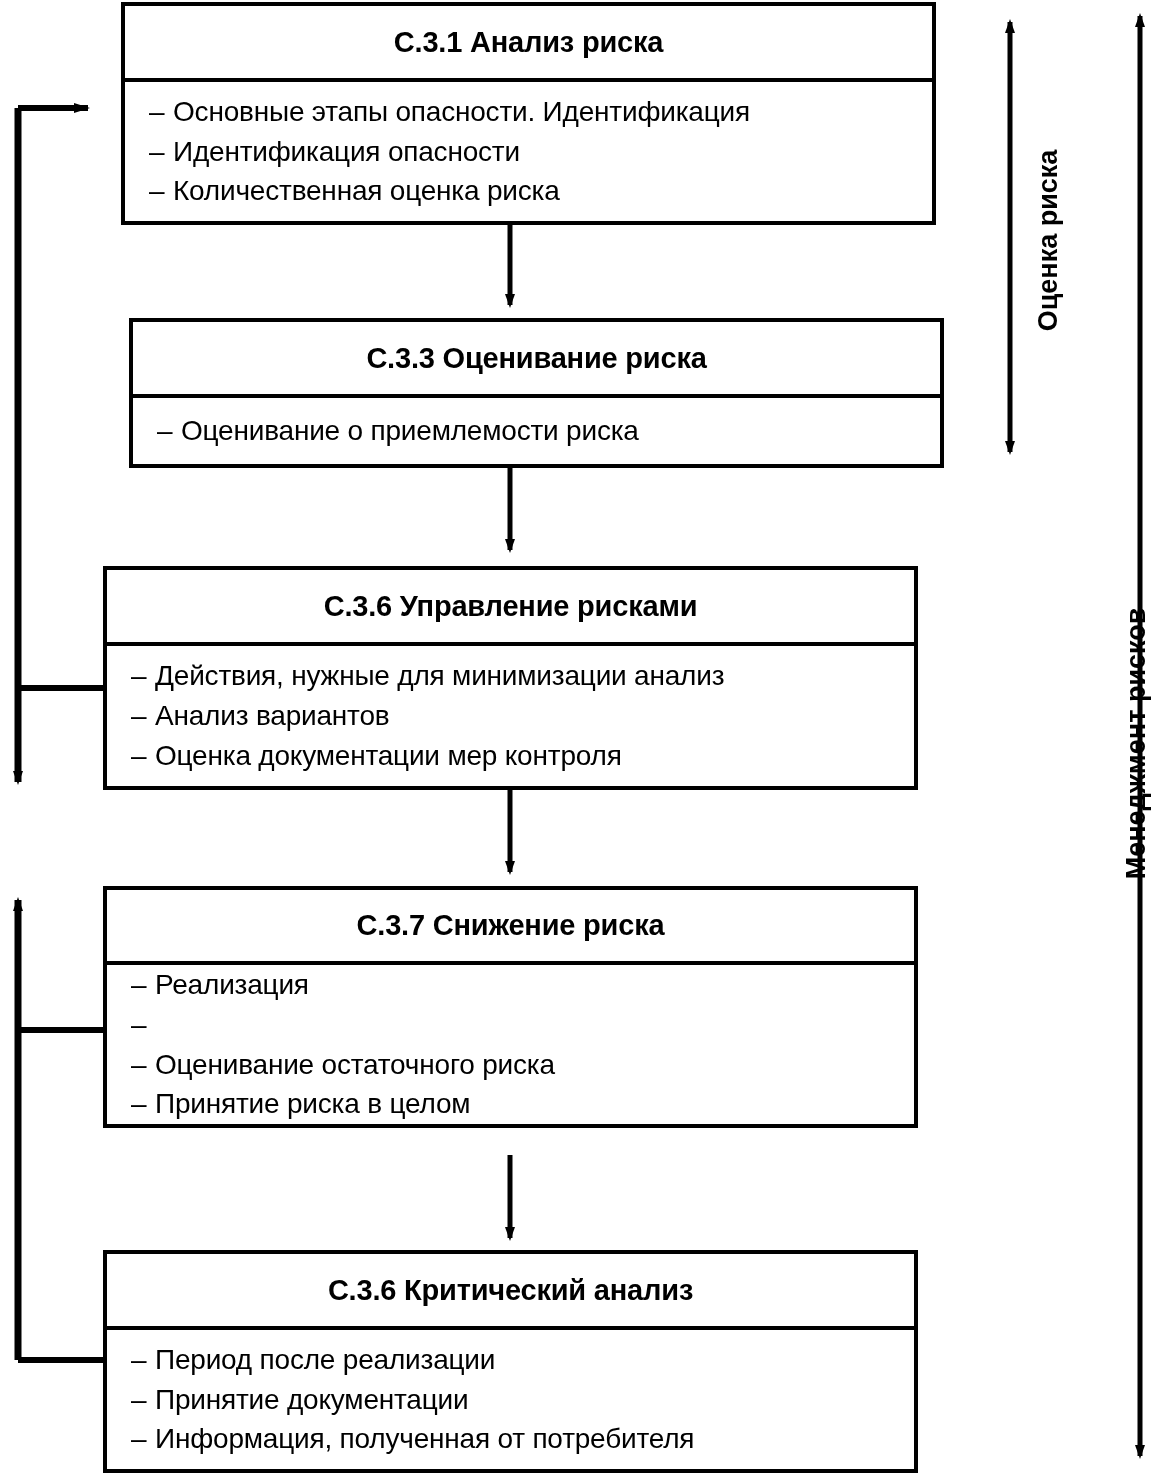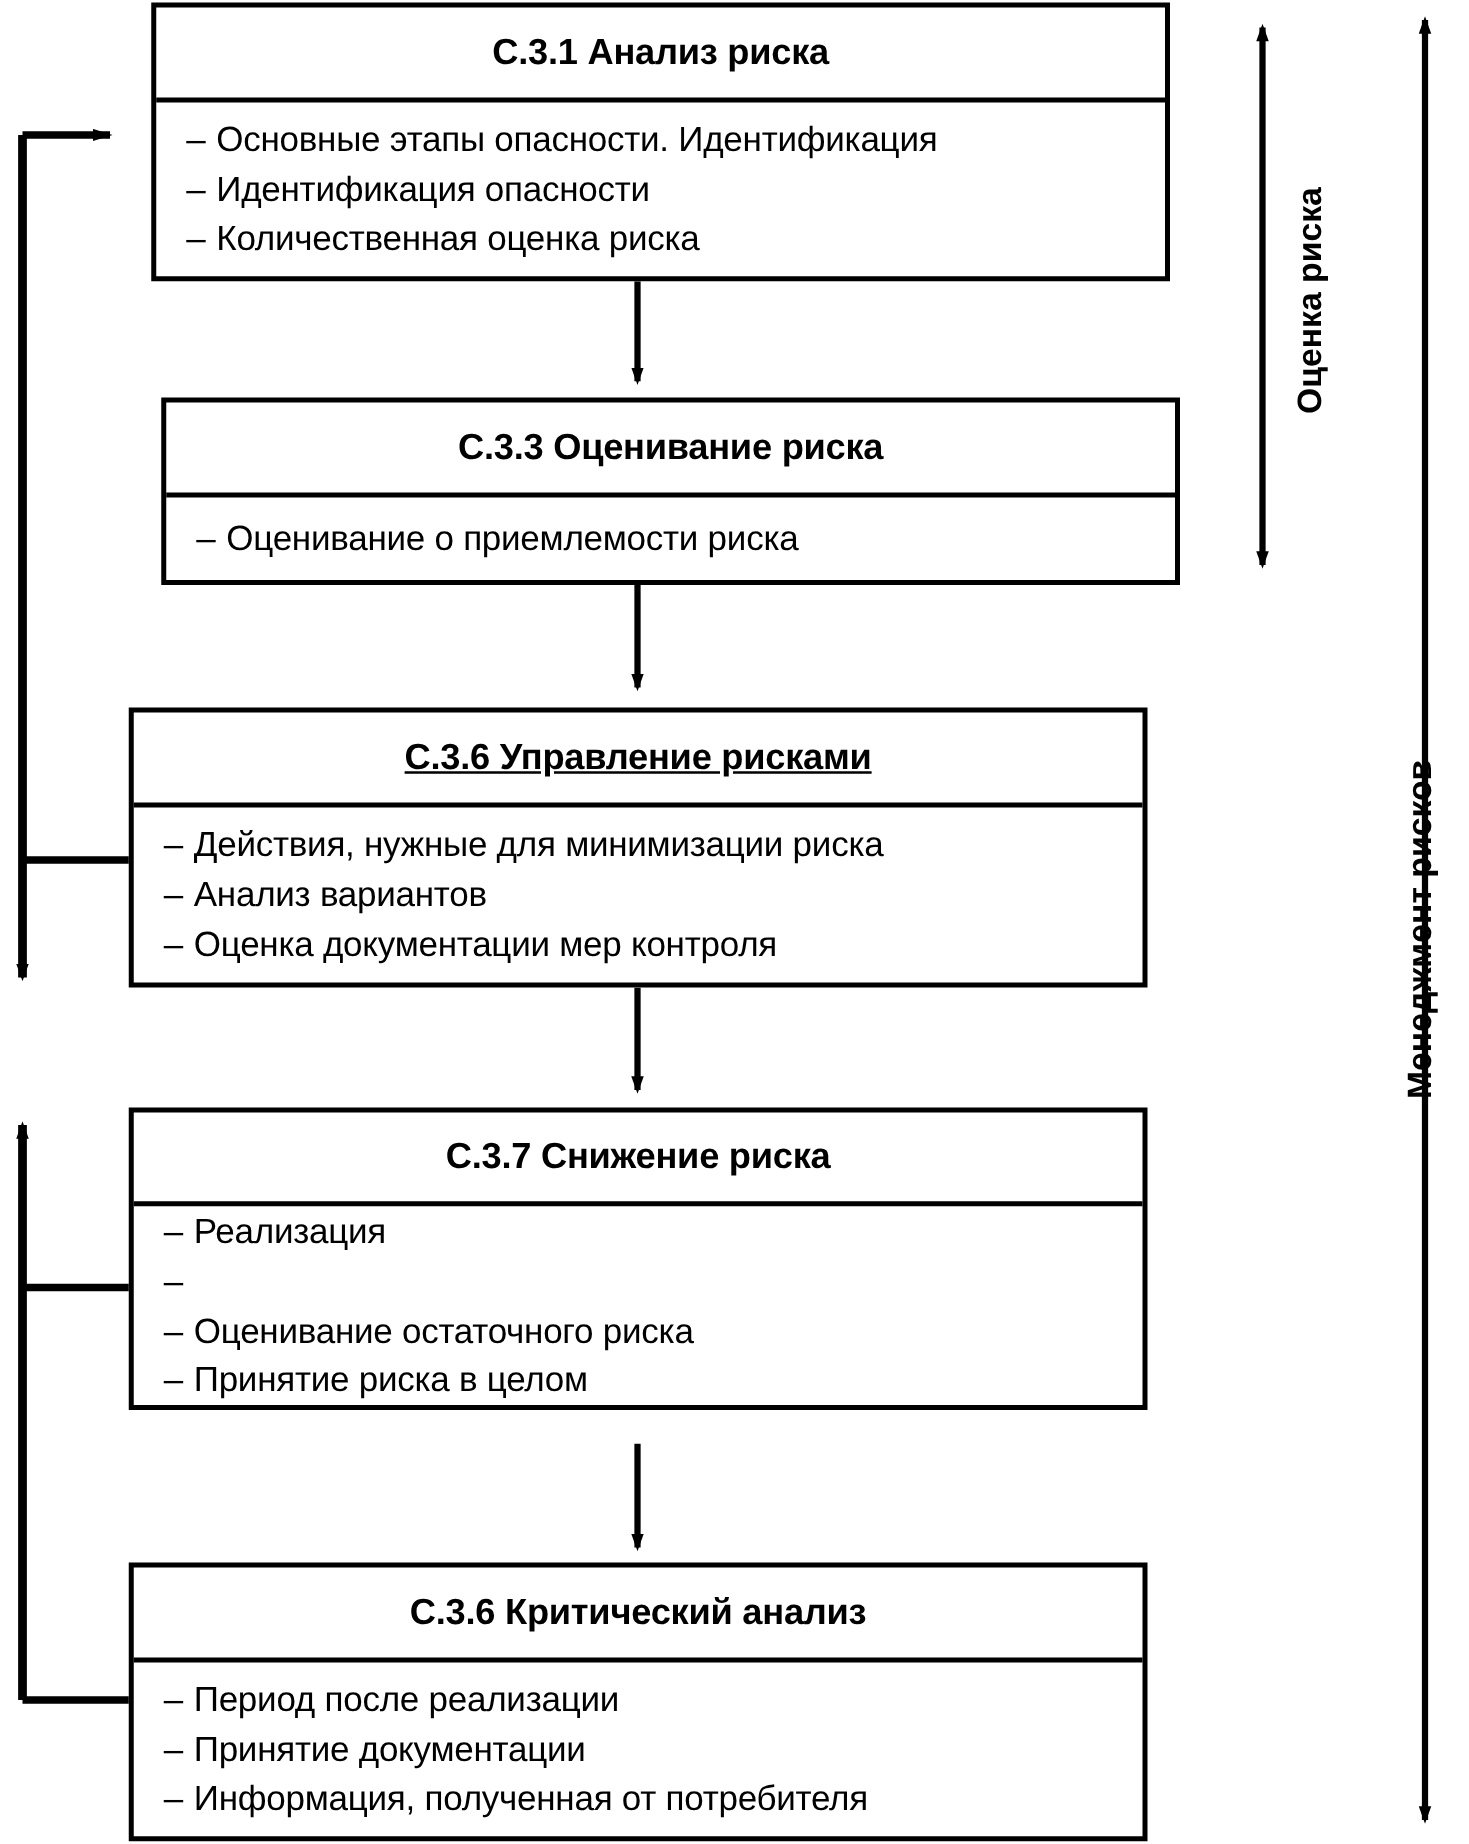--- a/index.html
+++ b/index.html
@@ -163,25 +163,25 @@
     <div class="box-title" style="height:76px;">C.3.3 Оценивание риска</div>
     <div class="box-body">
       <div class="bullet-row">
         <span class="bullet-dash">–</span>
         <span class="bullet-text">Оценивание о приемлемости риска</span>
       </div>
     </div>
   </div>
 
   <div class="box" style="left:103px; top:566px; width:815px; height:224px;">
-    <div class="box-title" style="height:76px;text-decoration:underline;">C.3.6 Управление рисками</div>
-    <div class="box-body">
-      <div class="bullet-row">
-        <span class="bullet-dash">–</span>
-        <span class="bullet-text">Действия, нужные для минимизации риска</span>
+    <div class="box-title" style="height:76px;">C.3.6 Управление рисками</div>
+    <div class="box-body">
+      <div class="bullet-row">
+        <span class="bullet-dash">–</span>
+        <span class="bullet-text">Действия, нужные для минимизации анализ</span>
       </div>
       <div class="bullet-row">
         <span class="bullet-dash">–</span>
         <span class="bullet-text">Анализ вариантов</span>
       </div>
       <div class="bullet-row">
         <span class="bullet-dash">–</span>
         <span class="bullet-text">Оценка документации мер контроля</span>
       </div>
     </div>

